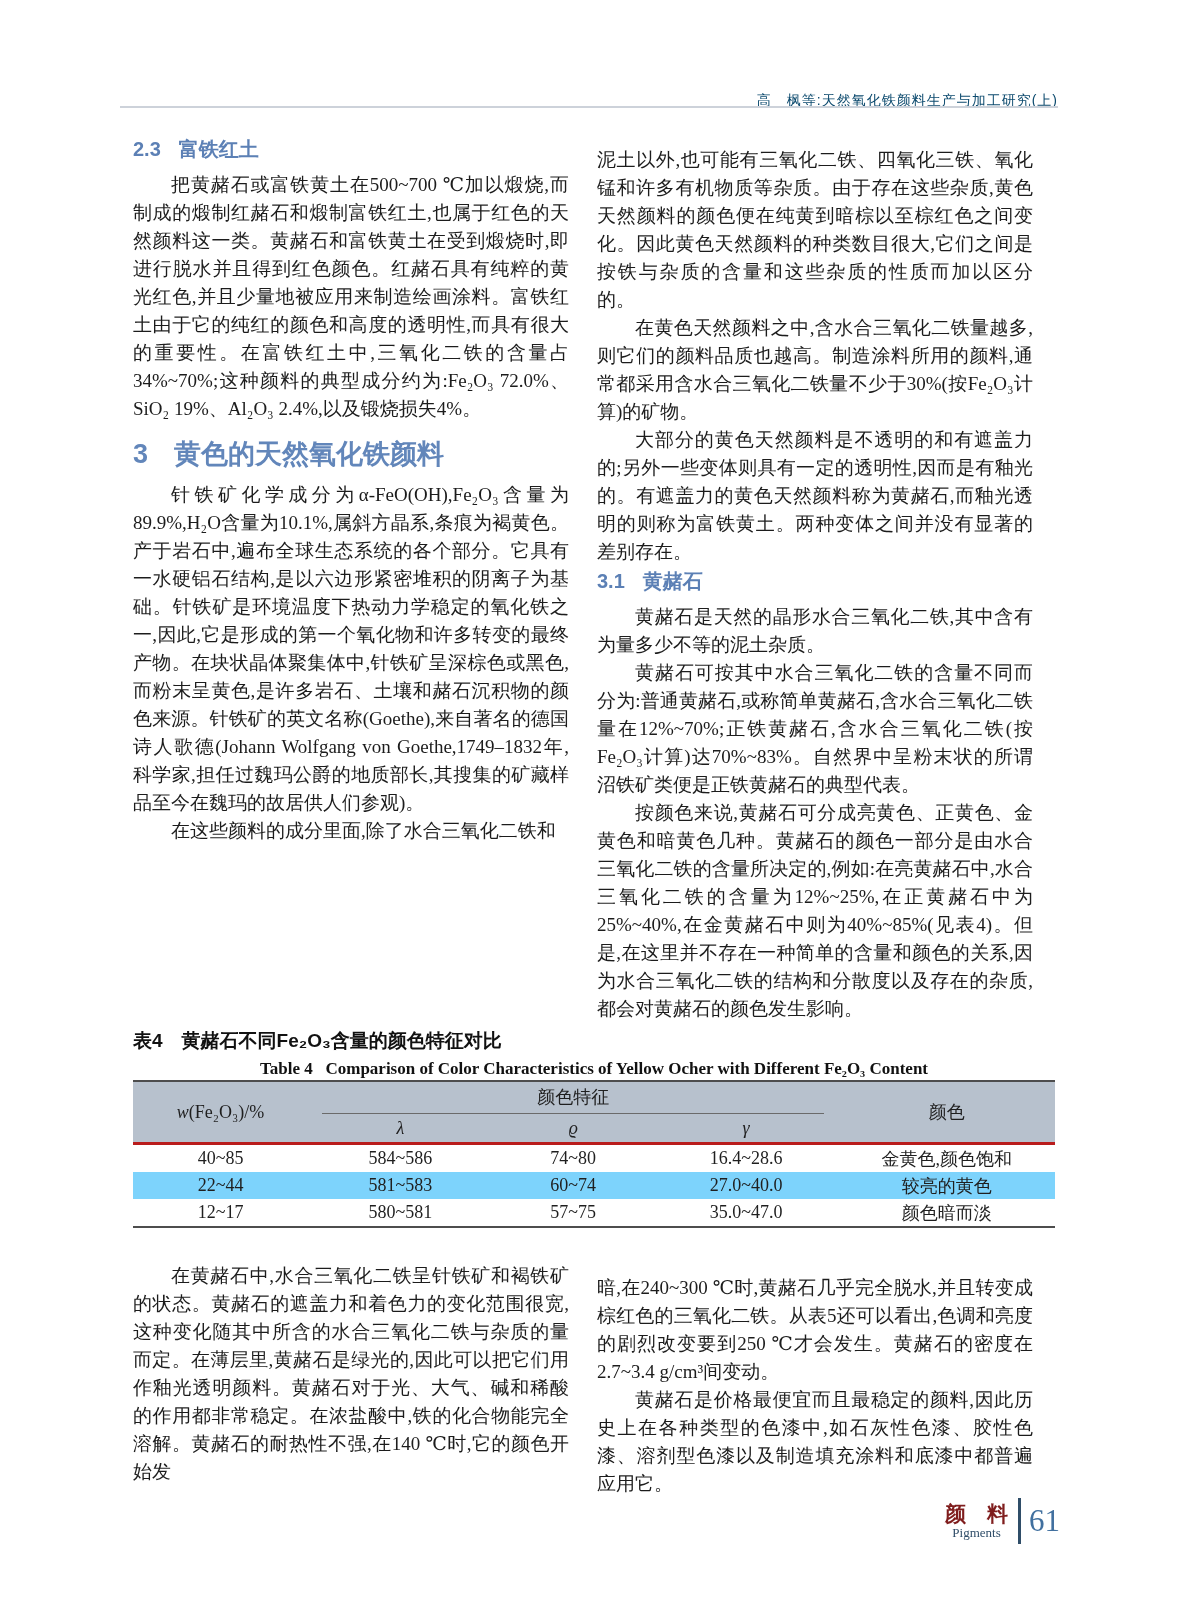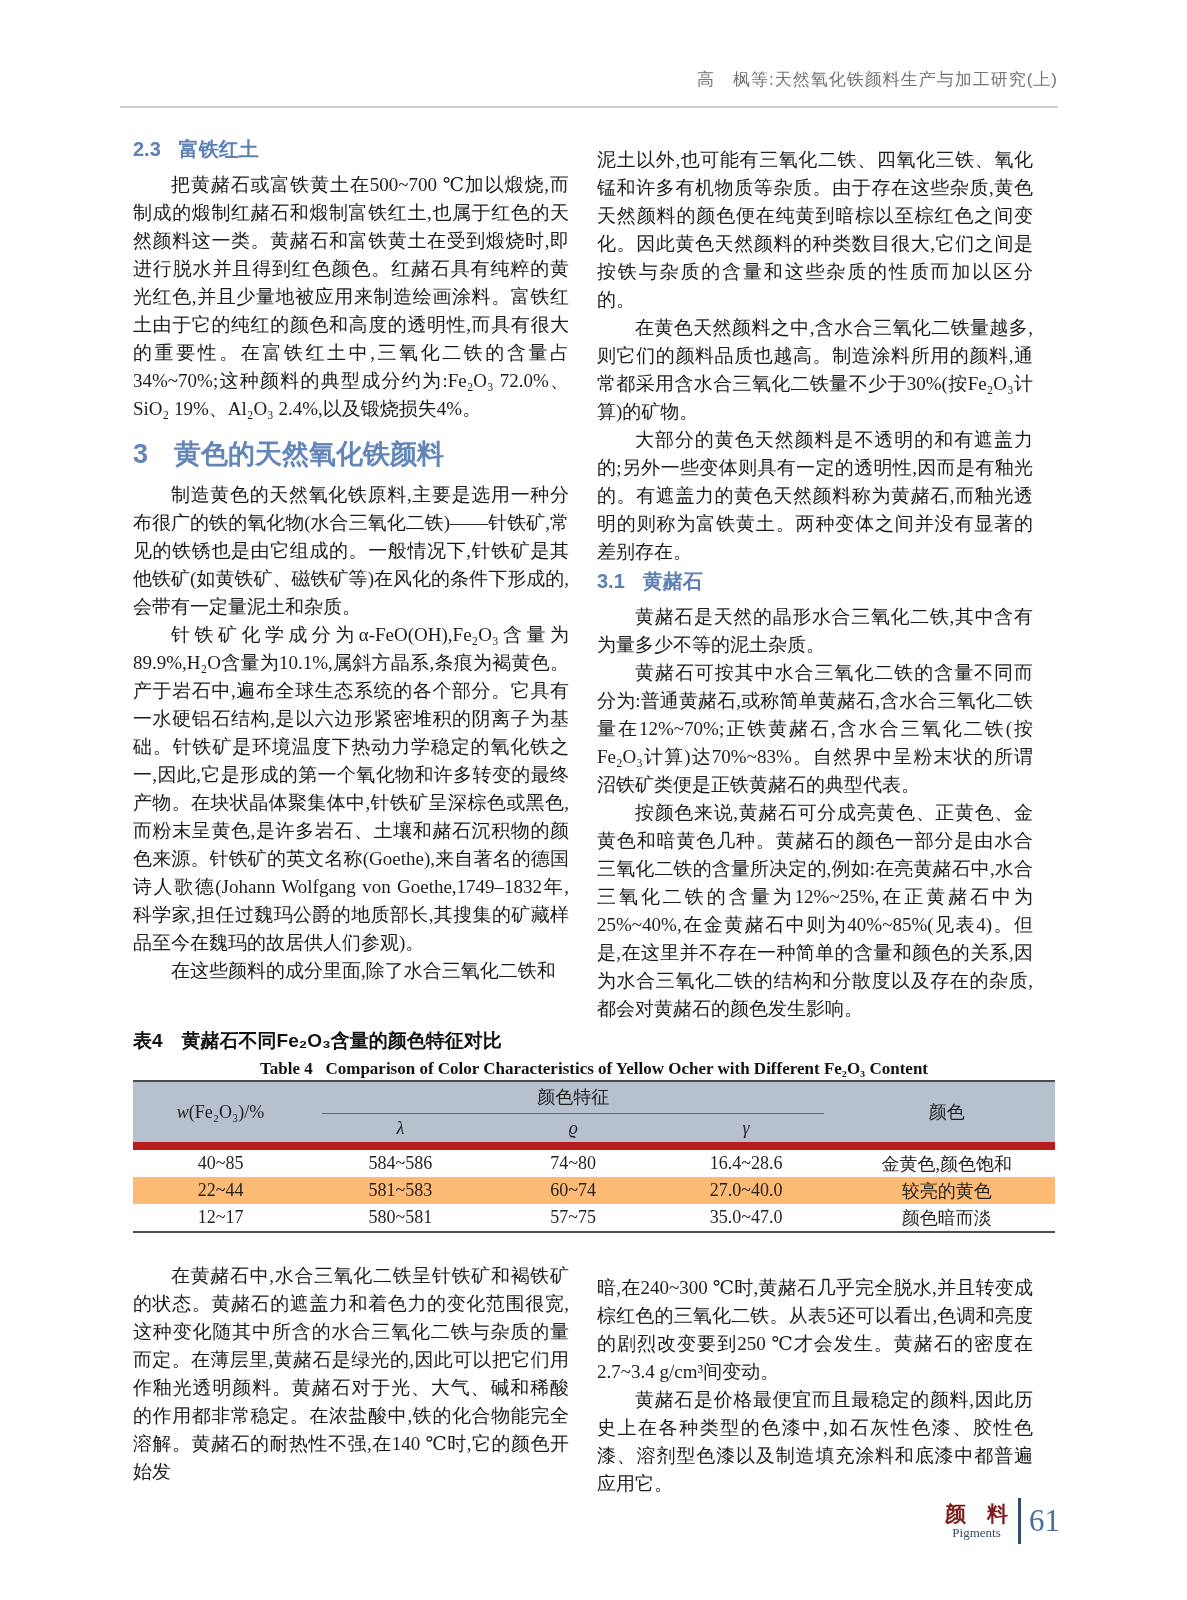--- a/index.html
+++ b/index.html
@@ -2,23 +2,23 @@
 <html><head>
 <meta charset="utf-8">
 <style>
   html,body { margin:0; padding:0; background:#ffffff; }
   .page {
     position:relative; width:1187px; height:1600px; background:#ffffff;
     font-family:"Liberation Serif","DejaVu Serif",serif; color:#1c1c1c;
     overflow:hidden;
   }
   .running-head {
-    position:absolute; top:68px; right:129px;
+    position:absolute; top:92px; right:129px;
     font-family:"Liberation Sans","DejaVu Sans",sans-serif;
-    font-size:17px; color:#737373; letter-spacing:1px;
+    font-size:14px; color:#0c4a6e; letter-spacing:1px;
     white-space:pre-wrap;
   }
   .head-rule {
     position:absolute; top:106px; left:120px; width:938px;
     border-top:2px solid #cdd2da;
   }
   .col { position:absolute; width:436px; }
   .col-left-top  { left:133px; top:134px; }
   .col-right-top { left:597px; top:134px; }
   .col-left-bottom  { left:133px; top:1262px; }
@@ -43,36 +43,36 @@
   .cap-en {
     text-align:center; font-weight:bold; font-size:17px; color:#111;
     white-space:pre-wrap; margin-bottom:1px;
     font-family:"Liberation Serif","DejaVu Serif",serif;
   }
   table.t4 {
     width:100%; border-collapse:collapse; table-layout:fixed;
     border-top:2px solid #4d4d4d; border-bottom:2px solid #4d4d4d;
     font-size:18px; color:#1f1f1f;
   }
-  table.t4 thead { border-bottom:8px solid #b91c1c; }
+  table.t4 thead { border-bottom:3px solid #b91c1c; }
   table.t4 th {
     background:#b7c1cd; font-weight:normal; text-align:center;
     padding:0; vertical-align:middle;
   }
   table.t4 thead tr.top th { height:30px; }
   table.t4 thead tr.sub th {
     height:28px; font-style:italic;
     font-family:"Liberation Serif","DejaVu Serif",serif;
   }
   .thg-inner {
     display:block; margin:0 14px; padding:3px 0 4px 0;
     border-bottom:1px solid #6a6a6a;
   }
   table.t4 td { height:27px; text-align:center; padding:0; }
-  table.t4 tbody tr.shaded { background:#fdba74; }
+  table.t4 tbody tr.shaded { background:#7dd3fc; }
   .ital { font-style:italic; }
 
   .footer {
     position:absolute; top:1498px; right:127px;
     display:flex; align-items:center;
   }
   .journal { text-align:center; }
   .journal-zh {
     font-family:"Liberation Sans","DejaVu Sans",sans-serif;
     font-weight:bold; font-size:21px; color:#7f1d1d; white-space:pre-wrap;
@@ -93,21 +93,20 @@
 
 <div class="page">
 
   <div class="running-head">高　枫等:天然氧化铁颜料生产与加工研究(上)</div>
   <div class="head-rule"></div>
 
   <div class="col col-left-top">
       <div class="heading h2"><span class="h-num">2.3</span><span class="h-title">富铁红土</span></div>
       <p class="para">把黄赭石或富铁黄土在500~700 ℃加以煅烧,而制成的煅制红赭石和煅制富铁红土,也属于红色的天然颜料这一类。黄赭石和富铁黄土在受到煅烧时,即进行脱水并且得到红色颜色。红赭石具有纯粹的黄光红色,并且少量地被应用来制造绘画涂料。富铁红土由于它的纯红的颜色和高度的透明性,而具有很大的重要性。在富铁红土中,三氧化二铁的含量占34%~70%;这种颜料的典型成分约为:Fe₂O₃ 72.0%、SiO₂ 19%、Al₂O₃ 2.4%,以及锻烧损失4%。</p>
       <div class="heading h1"><span class="h-num">3</span><span class="h-title">黄色的天然氧化铁颜料</span></div>
-      <p class="para">制造黄色的天然氧化铁原料,主要是选用一种分布很广的铁的氧化物(水合三氧化二铁)——针铁矿,常见的铁锈也是由它组成的。一般情况下,针铁矿是其他铁矿(如黄铁矿、磁铁矿等)在风化的条件下形成的,会带有一定量泥土和杂质。</p>
       <p class="para">针铁矿化学成分为α-FeO(OH),Fe₂O₃含量为89.9%,H₂O含量为10.1%,属斜方晶系,条痕为褐黄色。产于岩石中,遍布全球生态系统的各个部分。它具有一水硬铝石结构,是以六边形紧密堆积的阴离子为基础。针铁矿是环境温度下热动力学稳定的氧化铁之一,因此,它是形成的第一个氧化物和许多转变的最终产物。在块状晶体聚集体中,针铁矿呈深棕色或黑色,而粉末呈黄色,是许多岩石、土壤和赭石沉积物的颜色来源。针铁矿的英文名称(Goethe),来自著名的德国诗人歌德(Johann Wolfgang von Goethe,1749–1832年,科学家,担任过魏玛公爵的地质部长,其搜集的矿藏样品至今在魏玛的故居供人们参观)。</p>
       <p class="para">在这些颜料的成分里面,除了水合三氧化二铁和</p>
     </div>
   <div class="col col-right-top">
       <p class="para no-indent">泥土以外,也可能有三氧化二铁、四氧化三铁、氧化锰和许多有机物质等杂质。由于存在这些杂质,黄色天然颜料的颜色便在纯黄到暗棕以至棕红色之间变化。因此黄色天然颜料的种类数目很大,它们之间是按铁与杂质的含量和这些杂质的性质而加以区分的。</p>
       <p class="para">在黄色天然颜料之中,含水合三氧化二铁量越多,则它们的颜料品质也越高。制造涂料所用的颜料,通常都采用含水合三氧化二铁量不少于30%(按Fe₂O₃计算)的矿物。</p>
       <p class="para">大部分的黄色天然颜料是不透明的和有遮盖力的;另外一些变体则具有一定的透明性,因而是有釉光的。有遮盖力的黄色天然颜料称为黄赭石,而釉光透明的则称为富铁黄土。两种变体之间并没有显著的差别存在。</p>
       <div class="heading h2"><span class="h-num">3.1</span><span class="h-title">黄赭石</span></div>
       <p class="para">黄赭石是天然的晶形水合三氧化二铁,其中含有为量多少不等的泥土杂质。</p>
       <p class="para">黄赭石可按其中水合三氧化二铁的含量不同而分为:普通黄赭石,或称简单黄赭石,含水合三氧化二铁量在12%~70%;正铁黄赭石,含水合三氧化二铁(按Fe₂O₃计算)达70%~83%。自然界中呈粉末状的所谓沼铁矿类便是正铁黄赭石的典型代表。</p>

